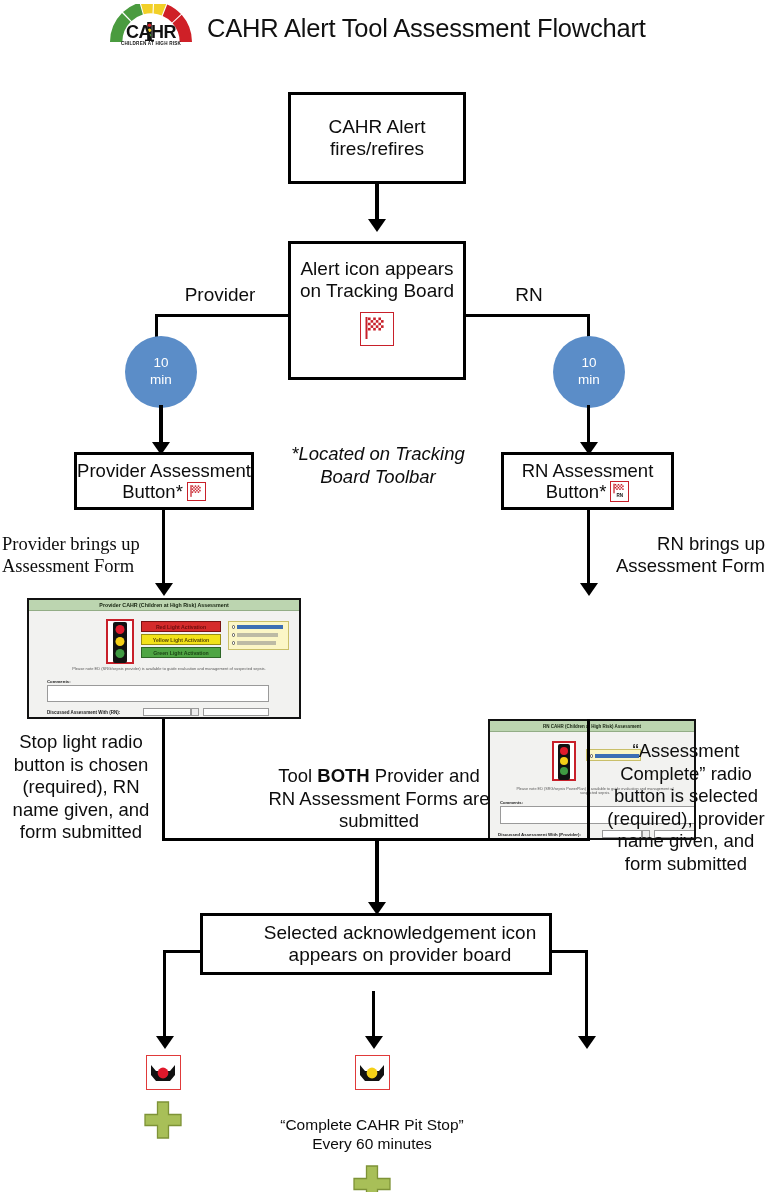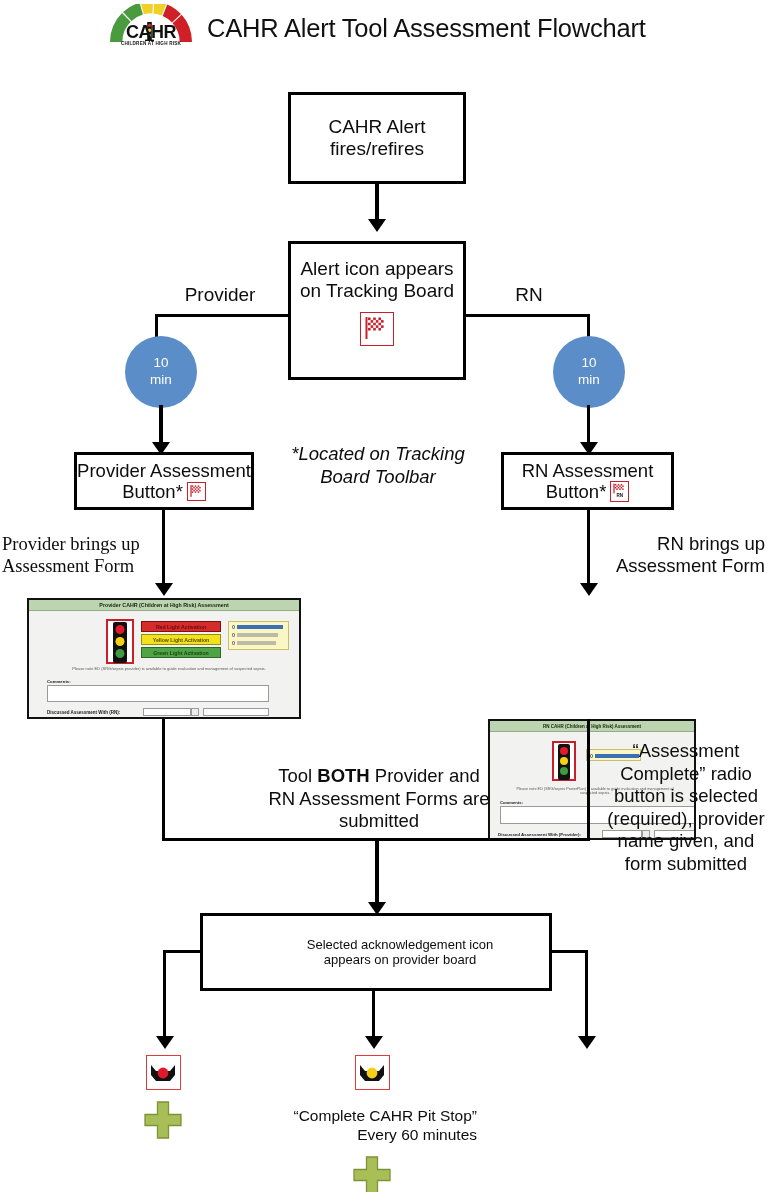--- a/index.html
+++ b/index.html
@@ -305,20 +305,27 @@
       <div class="note" style="left:22px; top:55px; width:166px; font-size:3.8px;">Please note ED (SRG/sepsis PowerPlan) is available to guide evaluation and management of suspected sepsis.</div>
       <div class="fieldlabel" style="left:10px; top:68px; font-size:4.2px;">Comments:</div>
       <div class="inputbox" style="left:10px; top:74px; width:196px; height:18px;"></div>
       <div class="fieldlabel" style="left:8px; top:100px; font-size:4.4px;">Discussed Assessment With (Provider):</div>
       <div class="inputbox" style="left:112px; top:98px; width:40px; height:8px;"></div>
       <div class="inputbox" style="left:152px; top:98px; width:8px; height:8px; background:#eeeeee;"></div>
       <div class="inputbox" style="left:164px; top:98px; width:42px; height:8px;"></div>
     </div>
   </div>
 
+  <div class="abs lbl" style="left:6px; top:731px; width:150px; font-size:18.5px; line-height:1.22;">
+    <span class="ln">Stop light radio</span>
+    <span class="ln">button is chosen</span>
+    <span class="ln">(required), RN</span>
+    <span class="ln">name given, and</span>
+    <span class="ln">form submitted</span>
+  </div>
 
   <div class="abs lbl" style="left:606px; top:740px; width:160px; font-size:18.5px; line-height:1.22;">
     <span class="ln">“Assessment</span>
     <span class="ln">Complete” radio</span>
     <span class="ln">button is selected</span>
     <span class="ln">(required), provider</span>
     <span class="ln">name given, and</span>
     <span class="ln">form submitted</span>
   </div>
 
@@ -330,21 +337,21 @@
 
   <div class="abs vline" style="left:162px; top:719px; height:121px;"></div>
 
   <div class="abs vline" style="left:587px; top:719px; height:121px;"></div>
 
   <div class="abs hline" style="left:162px; top:838px; width:428px;"></div>
 
   <div class="abs vline" style="left:375.4px; top:838px; height:66px;"></div>
   <div class="abs arrow-d" style="left:368px; top:902px;"></div>
 
-  <div class="abs fbox" style="left:200px; top:913px; width:352px; height:78px; font-size:13px;padding-left:48px;">
+  <div class="abs fbox" style="left:200px; top:913px; width:352px; height:62px; font-size:19px;padding-left:48px;">
     <span class="ln">Selected acknowledgement icon</span>
     <span class="ln">appears on provider board</span>
   </div>
 
   <div class="abs hline" style="left:163px; top:950px; width:39px;"></div>
   <div class="abs vline" style="left:163px; top:950px; height:88px;"></div>
   <div class="abs arrow-d" style="left:155.6px; top:1036px;"></div>
 
   <div class="abs vline" style="left:372px; top:991px; height:47px;"></div>
   <div class="abs arrow-d" style="left:364.6px; top:1036px;"></div>
@@ -371,21 +378,21 @@
 
   <div class="abs" style="left:267px; top:1055px; width:210px;">
     <div style="display:flex; justify-content:center;">
       <span class="ackbox" style="width:35px; height:35px; display:flex; align-items:center; justify-content:center;">
         <svg width="28" height="22" viewBox="0 0 28 22">
           <path d="M2 3 L7 9 L21 9 L26 3 L26 13 L21 19 L7 19 L2 13 Z" fill="#111"></path>
           <circle cx="14" cy="11" r="5.4" fill="#f5d017"></circle>
         </svg>
       </span>
     </div>
-    <div class="lbl" style="margin-top:16px; font-size:15.5px; line-height:1.25;text-align:right;">
+    <div class="lbl" style="margin-top:25px; font-size:15.5px; line-height:1.25;">
       <span class="ln">“Complete CAHR Pit Stop”</span>
       <span class="ln">Every 60 minutes</span>
     </div>
     <div class="plusicon" style="display:flex; justify-content:center; margin-top:10px;">
       <svg width="40" height="40" viewBox="0 0 40 40">
         <path d="M14.5 2 H25.5 V14.5 H38 V25.5 H25.5 V38 H14.5 V25.5 H2 V14.5 H14.5 Z" fill="#a8bf58" stroke="#7e9337" stroke-width="1.3"></path>
       </svg>
     </div>
   </div>
 

